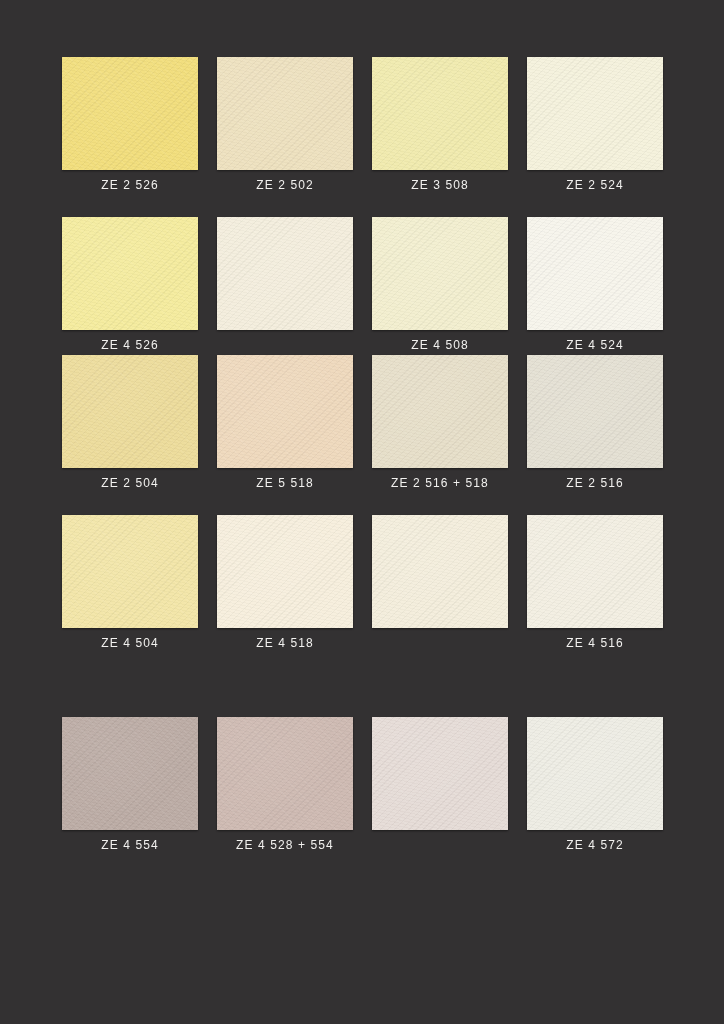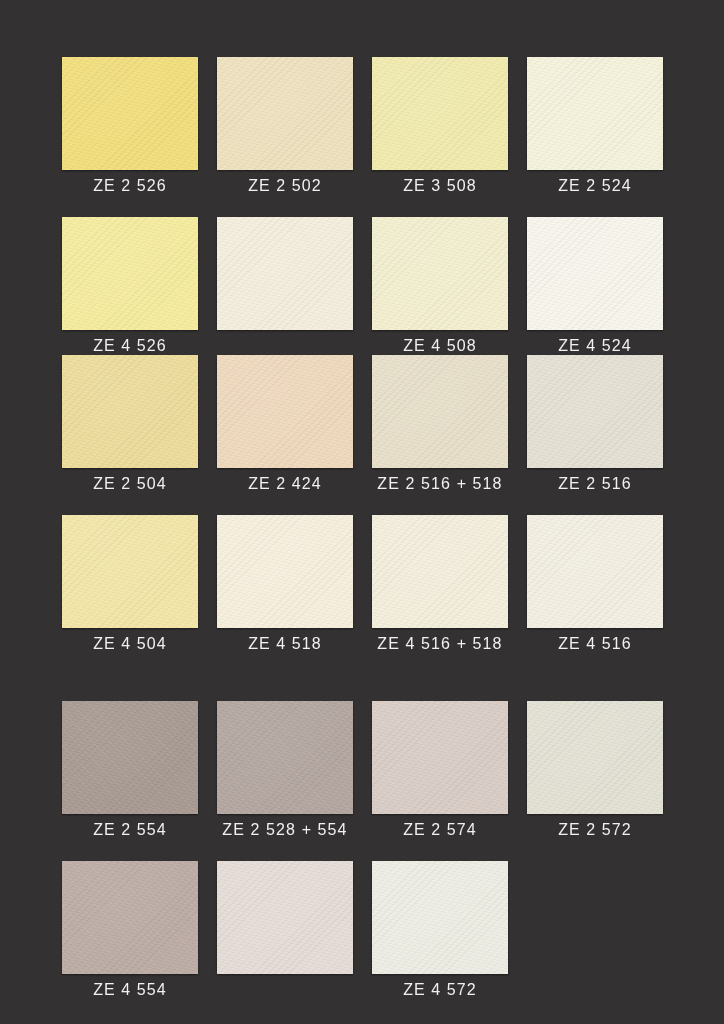--- a/index.html
+++ b/index.html
@@ -91,21 +91,21 @@
         rgba(255,255,255,0.02) 3px),
       radial-gradient(ellipse at 30% 25%, rgba(255,255,255,0.05), rgba(0,0,0,0) 65%);
     pointer-events: none;
   }
 
   .swatch-label {
     height: 31px;
     line-height: 31px;
     text-align: center;
     color: #f2f1ef;
-    font-size: 16px;
+    font-size: 12px;
     letter-spacing: 1.1px;
     white-space: nowrap;
     font-family: "Liberation Sans", sans-serif;
   }
 </style>
 </head>
 <body>
 
 <div id="chart-board" style="background: rgb(51, 49, 50);">
   <div class="swatch-grid">
@@ -147,21 +147,21 @@
         </div>
     </div>
     <div class="pair-block block-1">
       <div class="swatch-row row-upper">
           <div class="swatch-cell">
             <div class="swatch-chip" style="background: rgb(237, 220, 155);"></div>
             <div class="swatch-label" style="color: rgb(242, 241, 239);">ZE 2  504</div>
           </div>
           <div class="swatch-cell">
             <div class="swatch-chip" style="background: rgb(239, 217, 189);"></div>
-            <div class="swatch-label" style="color: rgb(242, 241, 239);">ZE 2  424</div>
+            <div class="swatch-label" style="color: rgb(242, 241, 239);">ZE 5  518</div>
           </div>
           <div class="swatch-cell">
             <div class="swatch-chip" style="background: rgb(231, 223, 201);"></div>
             <div class="swatch-label" style="color: rgb(242, 241, 239);">ZE 2  516 + 518</div>
           </div>
           <div class="swatch-cell">
             <div class="swatch-chip" style="background: rgb(228, 224, 211);"></div>
             <div class="swatch-label" style="color: rgb(242, 241, 239);">ZE 2  516</div>
           </div>
         </div>
@@ -169,51 +169,36 @@
           <div class="swatch-cell">
             <div class="swatch-chip" style="background: rgb(243, 230, 168);"></div>
             <div class="swatch-label" style="color: rgb(242, 241, 239);">ZE 4  504</div>
           </div>
           <div class="swatch-cell">
             <div class="swatch-chip" style="background: rgb(247, 239, 221);"></div>
             <div class="swatch-label" style="color: rgb(242, 241, 239);">ZE 4  518</div>
           </div>
           <div class="swatch-cell">
             <div class="swatch-chip" style="background: rgb(244, 238, 220);"></div>
-            <div class="swatch-label" style="color: rgb(242, 241, 239);">ZE 4  516 + 518</div>
           </div>
           <div class="swatch-cell">
             <div class="swatch-chip" style="background: rgb(243, 239, 226);"></div>
             <div class="swatch-label" style="color: rgb(242, 241, 239);">ZE 4  516</div>
           </div>
         </div>
     </div>
     <div class="pair-block block-2">
-      <div class="swatch-row row-upper">
-          <div class="swatch-cell">
-            <div class="swatch-chip" style="background: rgb(168, 154, 146);"></div>
-            <div class="swatch-label" style="color: rgb(242, 241, 239);">ZE 2  554</div>
-          </div>
-          <div class="swatch-cell">
-            <div class="swatch-chip" style="background: rgb(179, 166, 160);"></div>
-            <div class="swatch-label" style="color: rgb(242, 241, 239);">ZE 2  528 + 554</div>
-          </div>
-          <div class="swatch-cell">
-            <div class="swatch-chip" style="background: rgb(217, 205, 198);"></div>
-            <div class="swatch-label" style="color: rgb(242, 241, 239);">ZE 2  574</div>
-          </div>
-          <div class="swatch-cell">
-            <div class="swatch-chip" style="background: rgb(227, 225, 212);"></div>
-            <div class="swatch-label" style="color: rgb(242, 241, 239);">ZE 2  572</div>
-          </div>
-        </div>
       <div class="swatch-row row-lower">
           <div class="swatch-cell">
             <div class="swatch-chip" style="background: rgb(188, 172, 165);"></div>
             <div class="swatch-label" style="color: rgb(242, 241, 239);">ZE 4  554</div>
+          </div>
+          <div class="swatch-cell">
+            <div class="swatch-chip" style="background: rgb(206, 186, 178);"></div>
+            <div class="swatch-label" style="color: rgb(242, 241, 239);">ZE 4  528 + 554</div>
           </div>
           <div class="swatch-cell">
             <div class="swatch-chip" style="background: rgb(230, 220, 215);"></div>
           </div>
           <div class="swatch-cell">
             <div class="swatch-chip" style="background: rgb(238, 237, 228);"></div>
             <div class="swatch-label" style="color: rgb(242, 241, 239);">ZE 4  572</div>
           </div>
         </div>
     </div>

